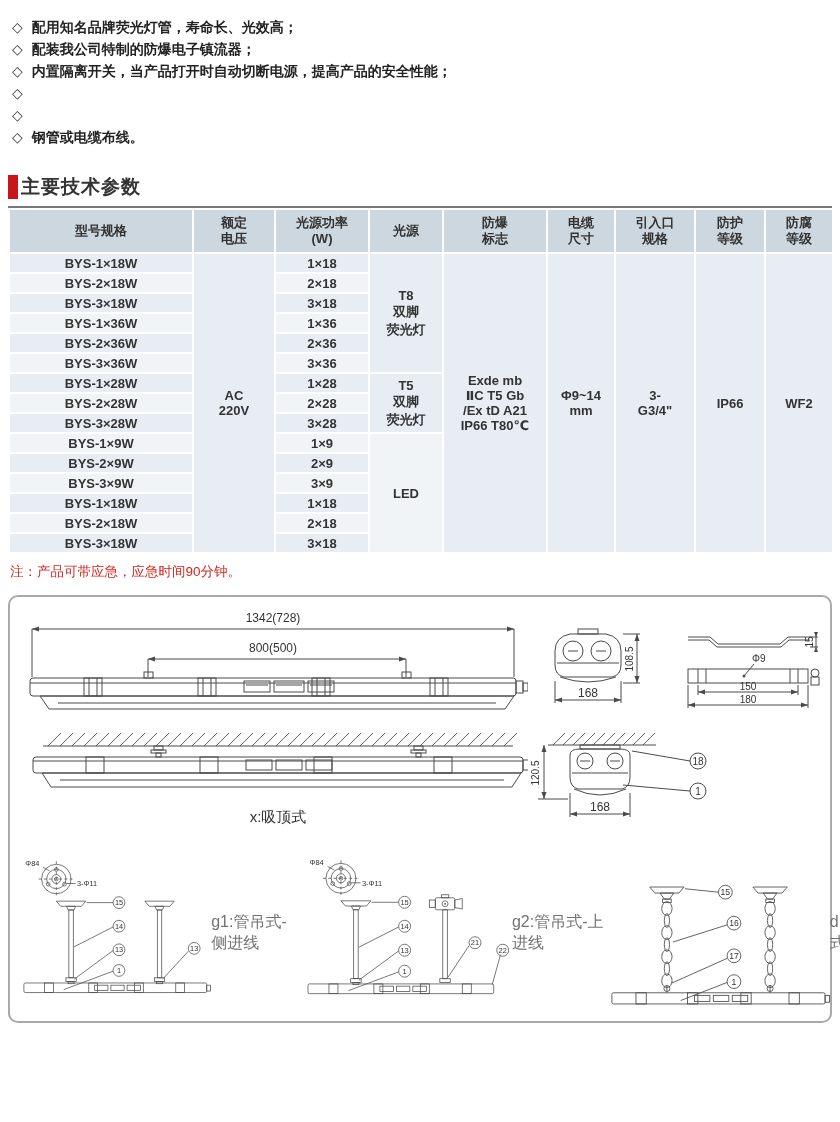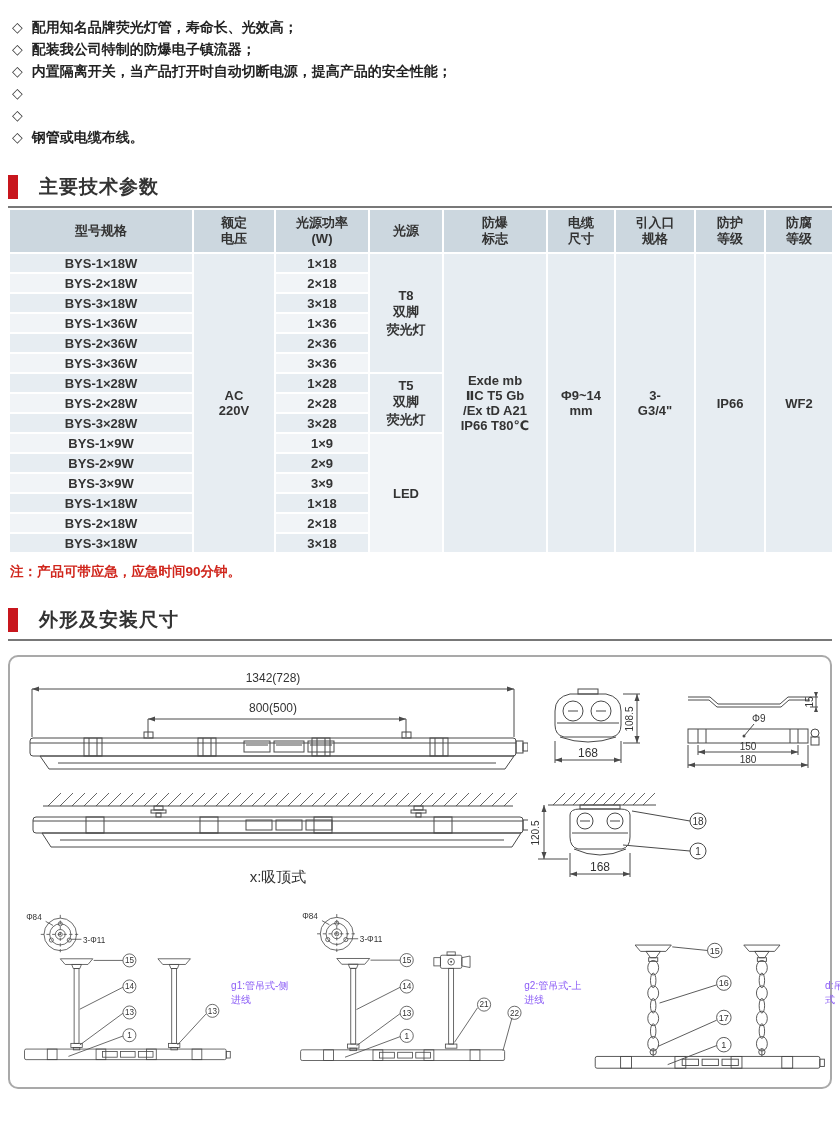--- a/index.html
+++ b/index.html
@@ -5,42 +5,42 @@
   html,body { margin:0; padding:0; background:#fff; }
   body { width:840px; font-family:"Liberation Sans","DejaVu Sans",sans-serif; color:#333; }
   .page { padding:10px 8px 10px; }
 
   
   .features { list-style:none; margin:4px 0 0; padding:2px 0 0 4px; }
   .features li { display:flex; gap:9px; font-size:14px; font-weight:bold; color:#222; line-height:22px; }
   .features .dia { font-weight:normal; color:#333; }
 
   
-  .sec-header { display:flex; align-items:center; gap:21px; border-bottom:2px solid #787878; padding-bottom:6px; margin-top:26px; }
+  .sec-header { display:flex; align-items:center; gap:3px; border-bottom:2px solid #787878; padding-bottom:6px; margin-top:26px; }
   .sec-bar { width:10px; height:24px; background:#c8161d; flex:none; }
   .sec-title { font-size:19px; font-weight:bold; color:#333; letter-spacing:1px; }
 
   
   table.spec { border-collapse:collapse; width:824px; table-layout:fixed; }
   .spec th, .spec td { border:2px solid #fff; text-align:center; vertical-align:middle; font-size:13px; color:#333; padding:0;font-weight:bold; }
   .spec th { background:#ccd7df; height:42px; font-weight:bold; line-height:16px; }
   .spec td { height:18px; }
   .spec tbody tr:nth-child(odd) td { background:#e7edf2; }
   .spec tbody tr:nth-child(even) td { background:#f1f4f7; }
   .pre { white-space:pre-line; }
 
-  .note { color:#d0261c; font-weight:bold; font-size:13.5px; margin:9px 0 0 2px; }
+  .note { color:#d0261c; font-weight:normal; font-size:13.5px; margin:9px 0 0 2px; }
 
   
-  .panel { margin-top:14px; border:2px solid #a9a9a9; border-radius:10px; padding:10px 8px 12px; }
+  .panel { margin-top:14px; border:2px solid #a9a9a9; border-radius:10px; padding:10px 8px 6px; }
   .rowA { display:flex; align-items:flex-start; }
   .rowB { display:flex; align-items:flex-start; margin-top:2px; }
   .rowC { display:flex; justify-content:space-between; margin-top:4px; }
   .fig { display:flex; flex-direction:row; align-items:center; }
-  .cap { font-size:10px; color:#8b5cf6; margin-top:18px; }
+  .cap { font-size:16px; color:#737373; margin-top:18px; }
 
   
   .dwg line, .dwg path, .dwg rect, .dwg circle, .dwg ellipse, .dwg polygon, .dwg polyline {
     stroke:#4a4a4a; stroke-width:1; fill:none;
   }
   .dwg path.ah { fill:#4a4a4a; stroke:none; }
   .dwg path.hatch { stroke:#666; }
   .dwg .cl { stroke-dasharray:4 3; }
   .dwg .dot { fill:#4a4a4a; stroke:none; }
   .dwg text { fill:#333; stroke:none; font-size:12px; font-family:"Liberation Sans","DejaVu Sans",sans-serif; }
@@ -193,24 +193,20 @@
         </tr>
       <tr>
           <td>BYS-3×18W</td>
           <td>3×18</td>
         </tr>
     </tbody>
   </table>
 
   <div class="note">注：产品可带应急，应急时间90分钟。</div>
 
-  <div class="sec-header">
-    <span class="sec-bar"></span>
-    <span class="sec-title">外形及安装尺寸</span>
-  </div>
 
   <div class="panel">
 
     <div class="rowA">
 
       <svg class="dwg" width="510" height="118" viewBox="0 0 510 118">
         <text x="255" y="15" text-anchor="middle">1342(728)</text>
         <line x1="14" y1="22" x2="496" y2="22"></line>
         <path class="ah" d="M14 22 l7 -2.5 v5 z"></path>
           <path class="ah" d="M496 22 l-7 -2.5 v5 z"></path>

